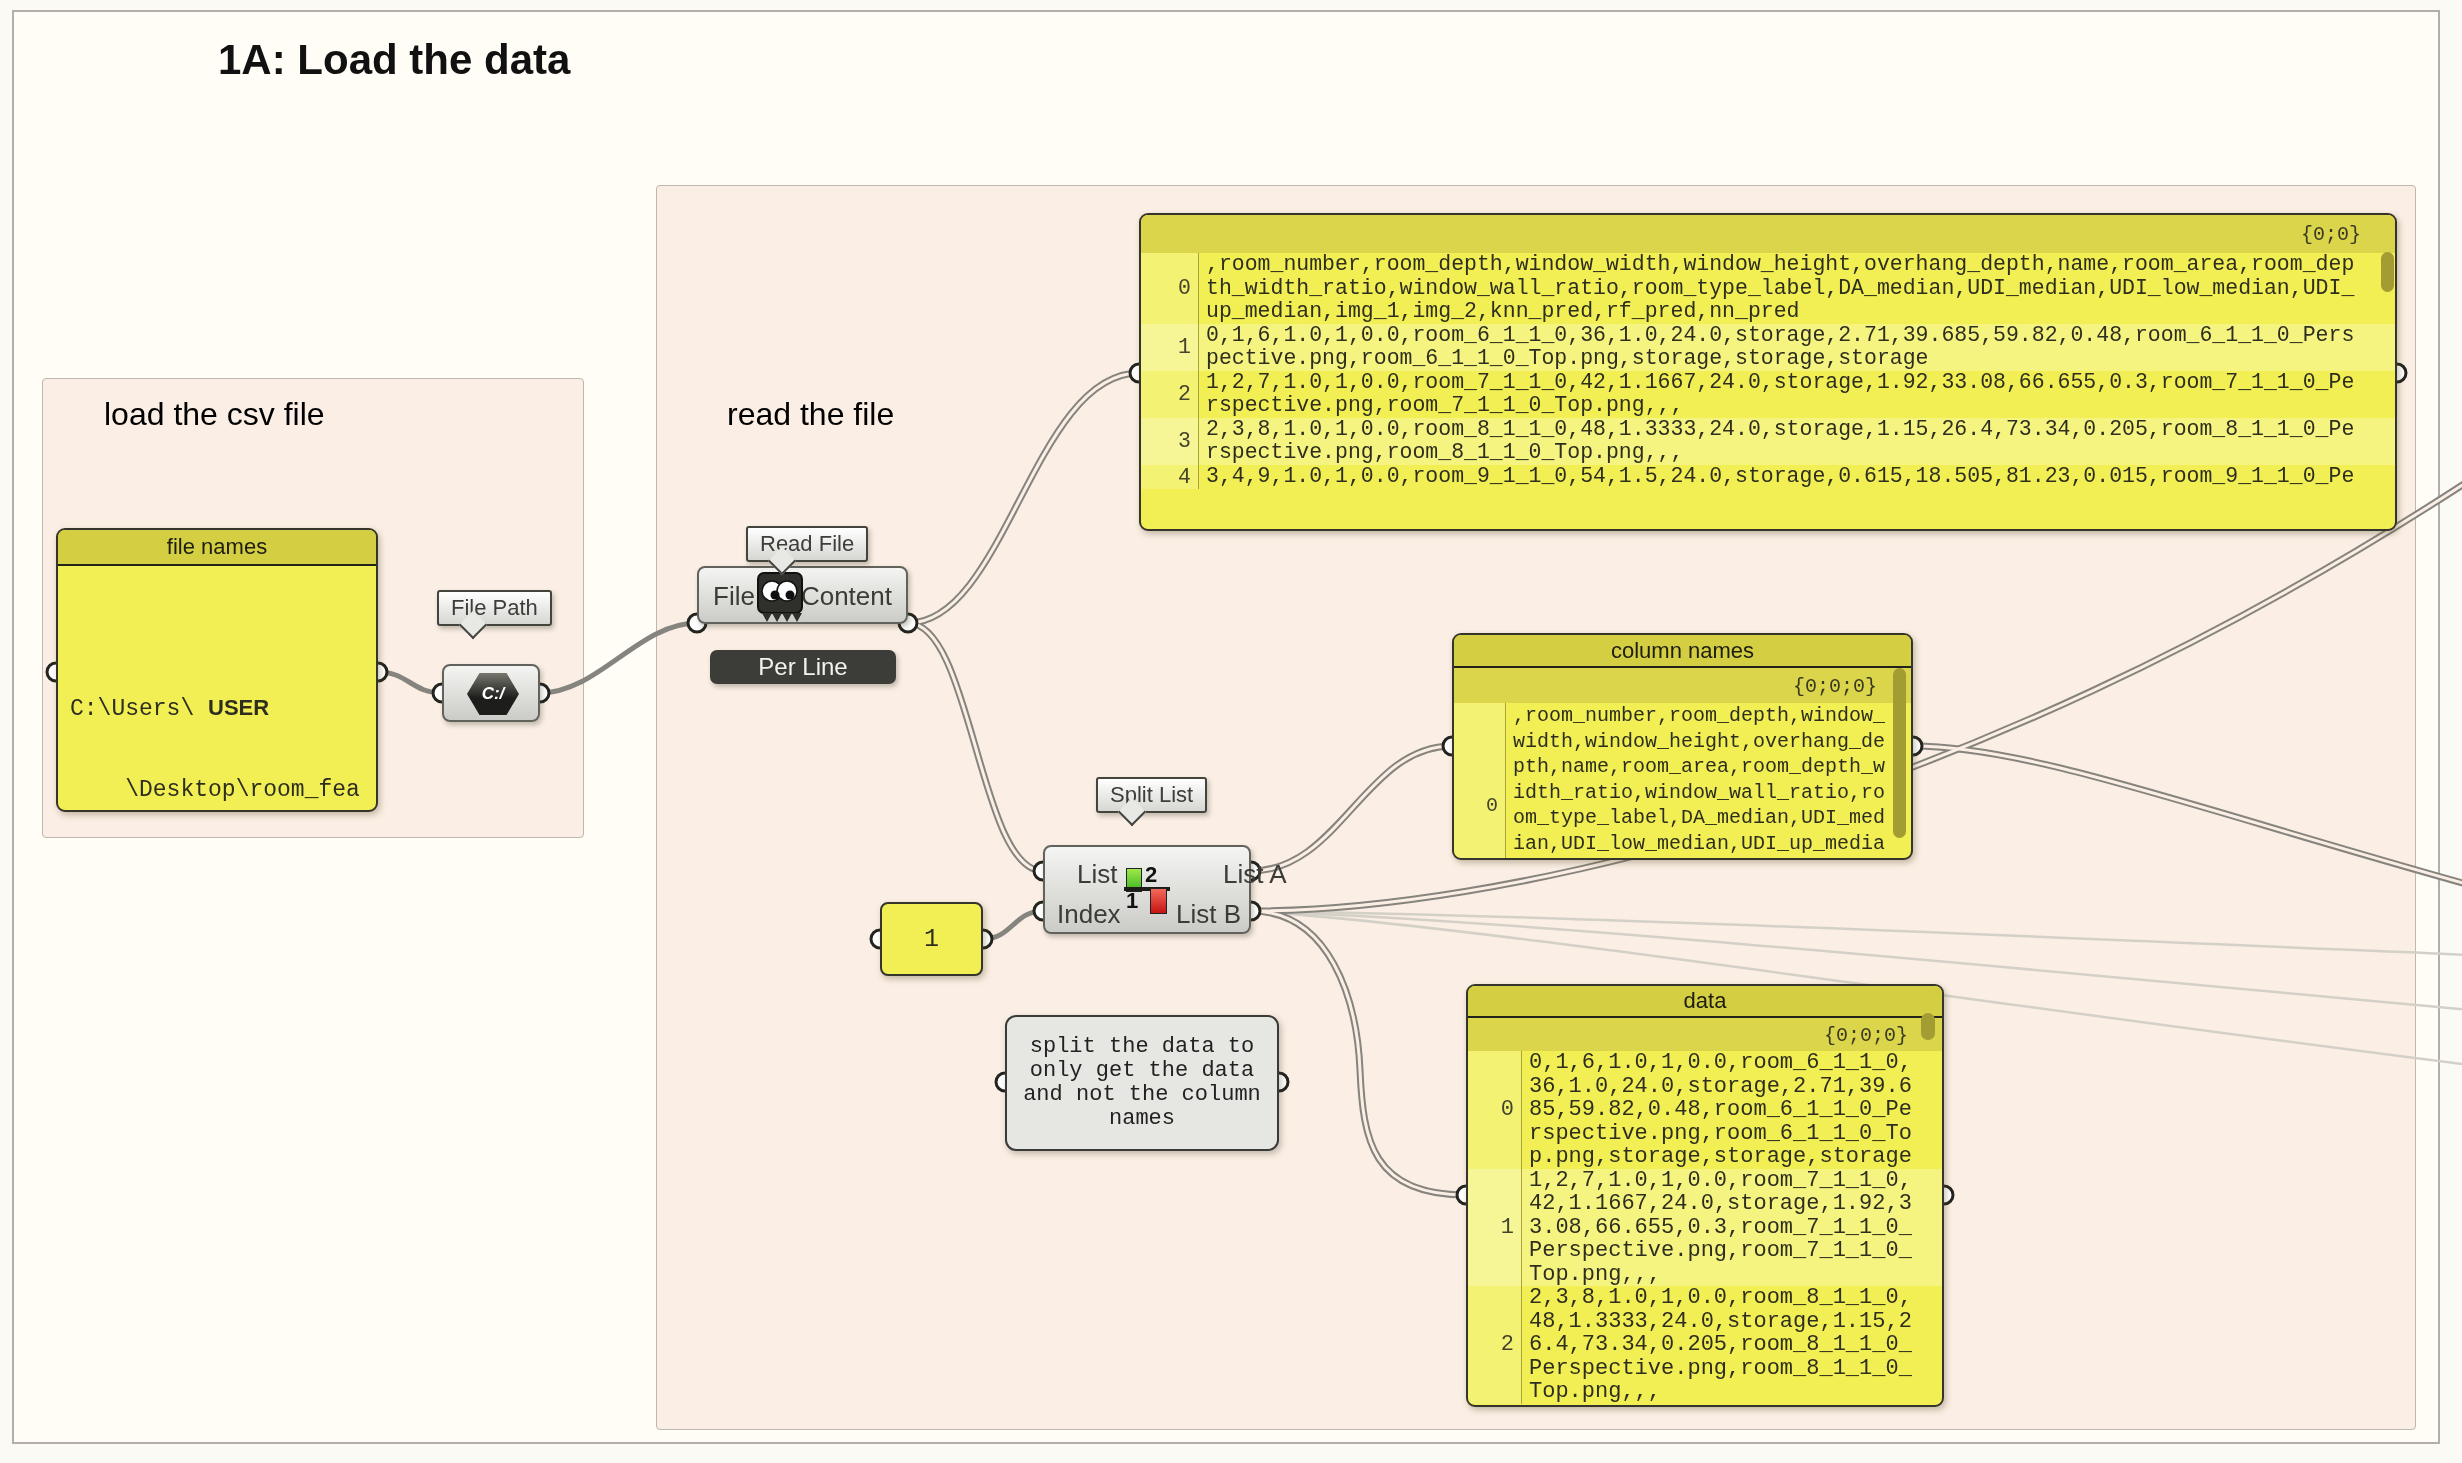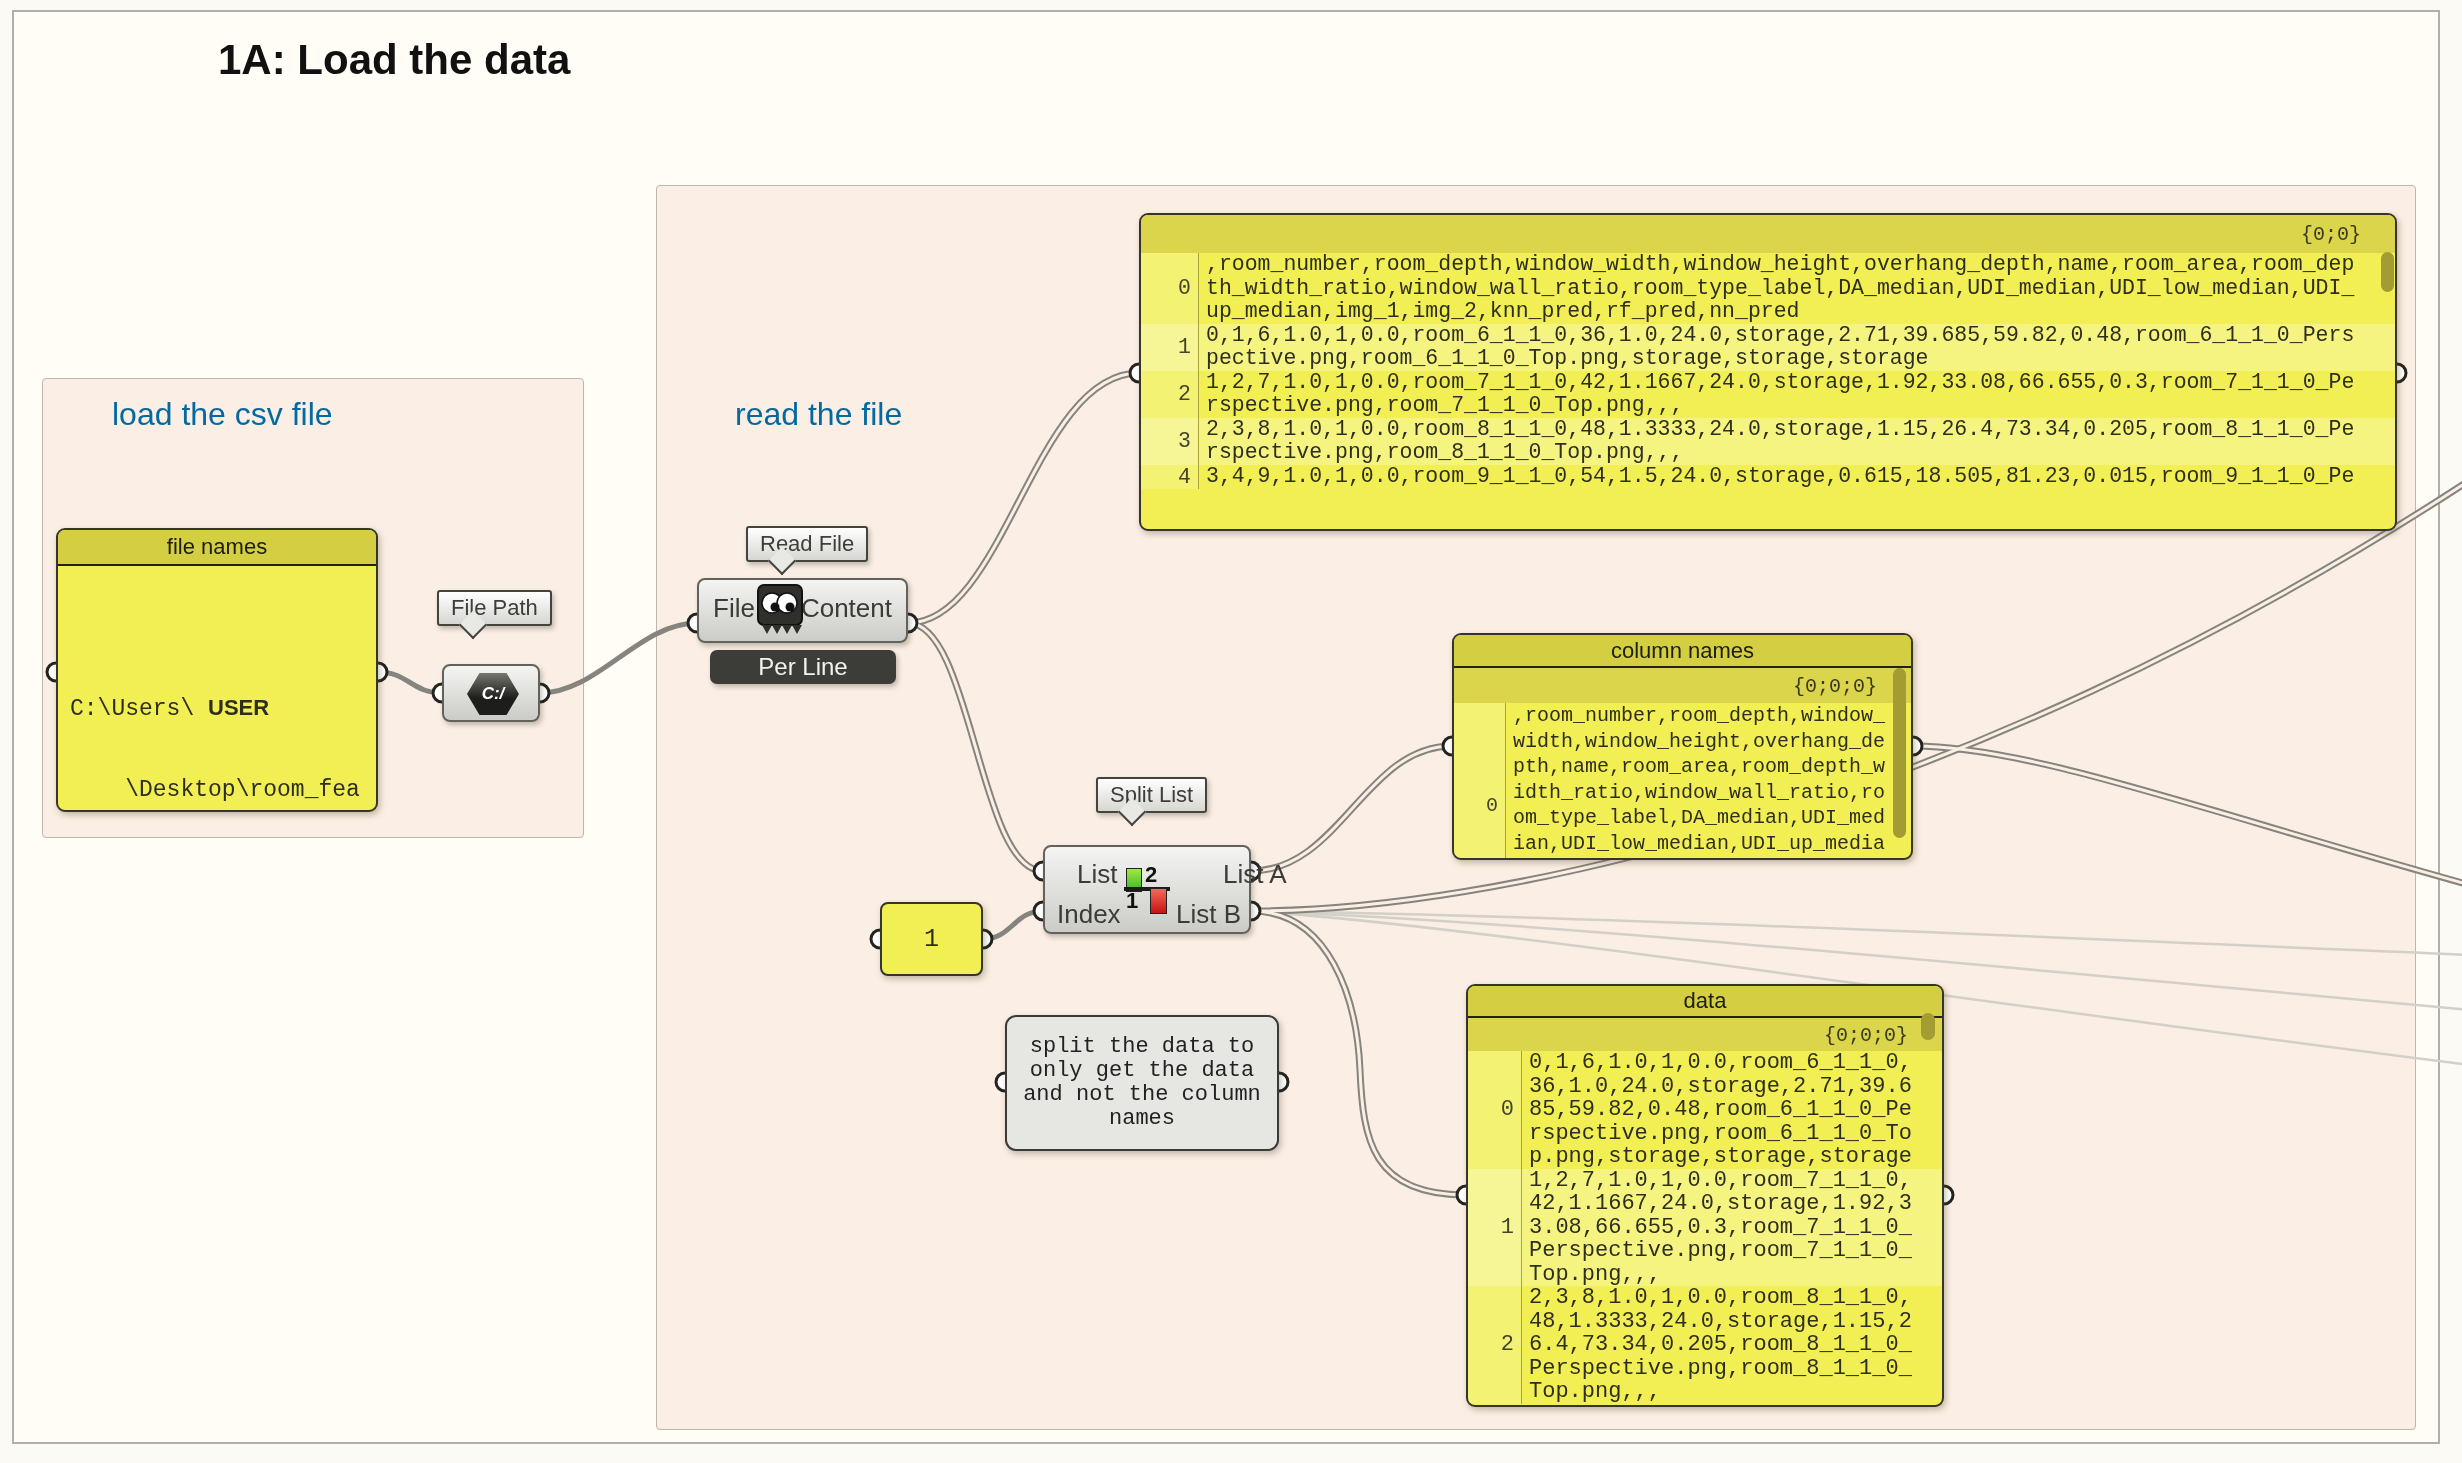--- a/index.html
+++ b/index.html
@@ -4,21 +4,21 @@
 <style>
   html,body{margin:0;padding:0;}
   body{width:2462px;height:1463px;position:relative;overflow:hidden;
        background:#fbfaf5;font-family:"Liberation Sans",sans-serif;}
   
   #canvas-border{position:absolute;left:12px;top:10px;width:2428px;height:1434px;
        background:#fffdf6;border:2px solid #b3afa8;box-sizing:border-box;z-index:0;}
   
   .group{position:absolute;background:#fbeee4;border:1.5px solid #bcb8b0;
        border-radius:4px;box-sizing:border-box;z-index:1;}
-  .glabel{position:absolute;color:#0369a1;font-size:32px;z-index:2;white-space:nowrap;margin-left:8px;}
+  .glabel{position:absolute;color:#000000;font-size:32px;z-index:2;white-space:nowrap;}
   #page-title{position:absolute;left:218px;top:36px;font-size:42px;font-weight:600;
        color:#111;z-index:2;white-space:nowrap;}
   
   #wires{position:absolute;left:0;top:0;z-index:3;}
   
   .port{position:absolute;width:15px;height:15px;border-radius:50%;background:#fff;
        border:3.5px solid #23231f;transform:translate(-50%,-50%);z-index:4;box-sizing:content-box;}
   
   .ypanel{position:absolute;background:#f2ef55;border:2.5px solid #35352c;border-radius:9px;
        box-sizing:border-box;overflow:hidden;box-shadow:2px 3px 6px rgba(90,80,40,.35);z-index:6;}
@@ -149,21 +149,21 @@
   <div class="hex" style="left:23px;top:7px;">
     <span>C:/</span>
   </div>
 </div>
 
 <div class="tooltip" style="left:746px;top:526px;">
   <div class="box">Read File</div>
   <div class="arr"></div>
 </div>
 <div class="banner" style="left:710px;top:650px;width:186px;height:34px;border-radius:7px;">Per Line</div>
-<div class="comp" style="left:697px;top:578px;width:211px;height:65px;">
+<div class="comp" style="left:697px;top:566px;width:211px;height:58px;">
   <div class="comp-label" style="left:14px;top:13px;">File</div>
   <div class="comp-label" style="right:14px;top:13px;left:auto;position:absolute;">Content</div>
   <svg width="50" height="54" style="position:absolute;left:57px;top:3px;">
     <rect x="2" y="2" width="44" height="40" rx="6" fill="#2f2f2b" stroke="#111" stroke-width="2"></rect>
     <path d="M6,42 l5,9 5,-9 5,9 5,-9 5,9 5,-9 5,9 5,-9 z" fill="#2f2f2b"></path>
     <circle cx="16" cy="20" r="10" fill="#fff" stroke="#111" stroke-width="1.5"></circle>
     <circle cx="31" cy="20" r="10" fill="#fff" stroke="#111" stroke-width="1.5"></circle>
     <circle cx="19" cy="24" r="4.5" fill="#111"></circle>
     <circle cx="34" cy="24" r="4.5" fill="#111"></circle>
   </svg>

